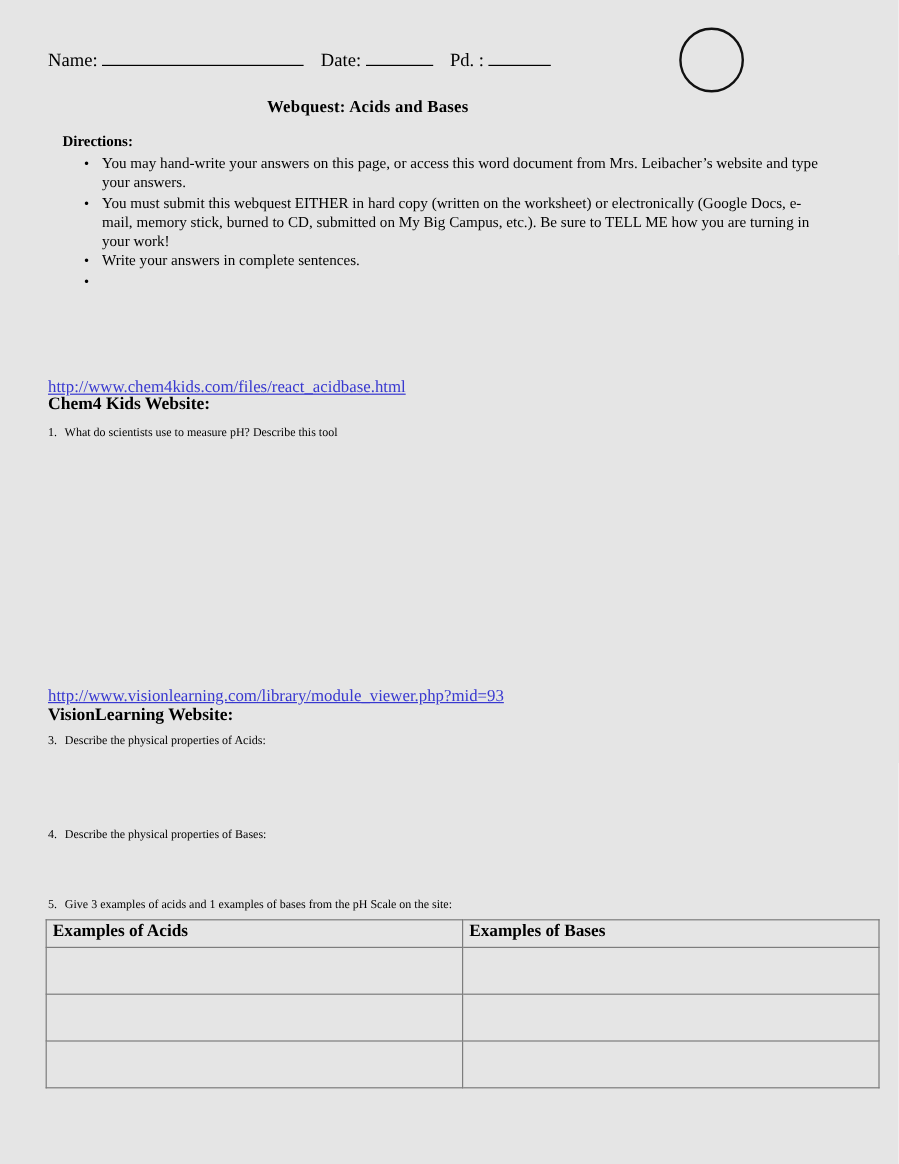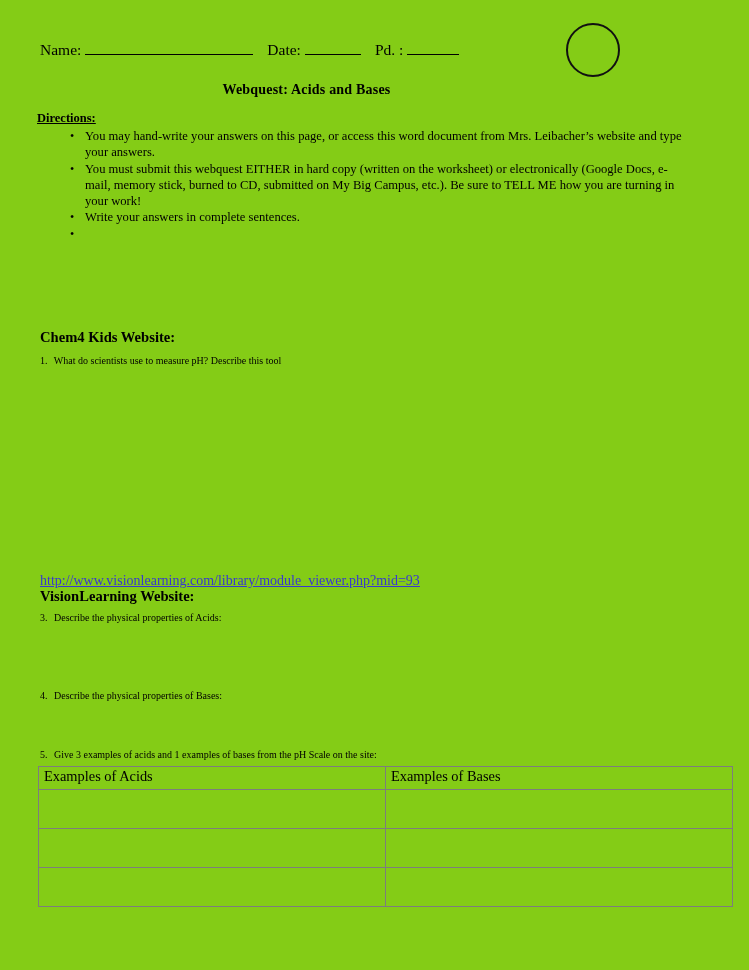--- a/index.html
+++ b/index.html
@@ -5,21 +5,21 @@
 <style>
   html, body {
     margin: 0;
     padding: 0;
     background: #ffffff;
   }
   .page {
     position: relative;
     width: 749px;
     height: 970px;
-    background: #84cc16;
+    background: #e5e5e5;
     font-family: "Liberation Serif", "DejaVu Serif", serif;
     color: #000000;
     overflow: hidden;
   }
 
   
   .header-line {
     position: absolute;
     left: 40px;
     top: 40px;
@@ -60,25 +60,24 @@
     width: 613px;
     text-align: center;
     font-size: 14px;
     font-weight: bold;
     letter-spacing: 0.2px;
   }
 
   
   .directions-heading {
     position: absolute;
-    left: 37px;
+    left: 52px;
     top: 111px;
     font-size: 12.5px;
     font-weight: bold;
-    text-decoration: underline;
   }
   .directions-list {
     position: absolute;
     left: 40px;
     top: 128px;
     width: 648px;
     margin: 0;
     padding: 0;
     list-style: none;
     font-size: 12.6px;
@@ -134,21 +133,21 @@
     font-size: 14.4px;
   }
   .answer-table td,
   .answer-table th {
     border: 1px solid #7d7d7d;
     padding: 1px 5px;
     text-align: left;
     vertical-align: top;
     font-weight: normal;
   }
-  .answer-table .hdr-cell { height: 20px; }
+  .answer-table .hdr-cell { height: 20px; font-weight: bold; }
   .answer-table .body-cell { height: 36px; }
   .answer-table .col-a { width: 336px; }
   .answer-table .col-b { width: 336px; }
 </style>
 </head>
 <body>
 
 <div class="page">
 
   <div class="header-line">
@@ -177,20 +176,21 @@
     <li>
       <span class="bullet">•</span>
       <span>Write your answers in complete sentences.</span>
     </li>
     <li>
       <span class="bullet">•</span>
     </li>
   </ul>
 
   <div class="section-heading" style="top:294px;">Chem4 Kids Website:</div>
+  <a class="weblink" style="top:316px;" href="#">http://www.chem4kids.com/files/react_acidbase.html</a>
 
   <div class="question" style="top:355px;">
     <span class="qnum">1.</span>
     <span>What do scientists use to measure pH? Describe this tool</span>
   </div>
 
 
   <div class="section-heading" style="top:553px;">VisionLearning Website:</div>
   <a class="weblink" style="top:573px;" href="#">http://www.visionlearning.com/library/module_viewer.php?mid=93</a>
 

